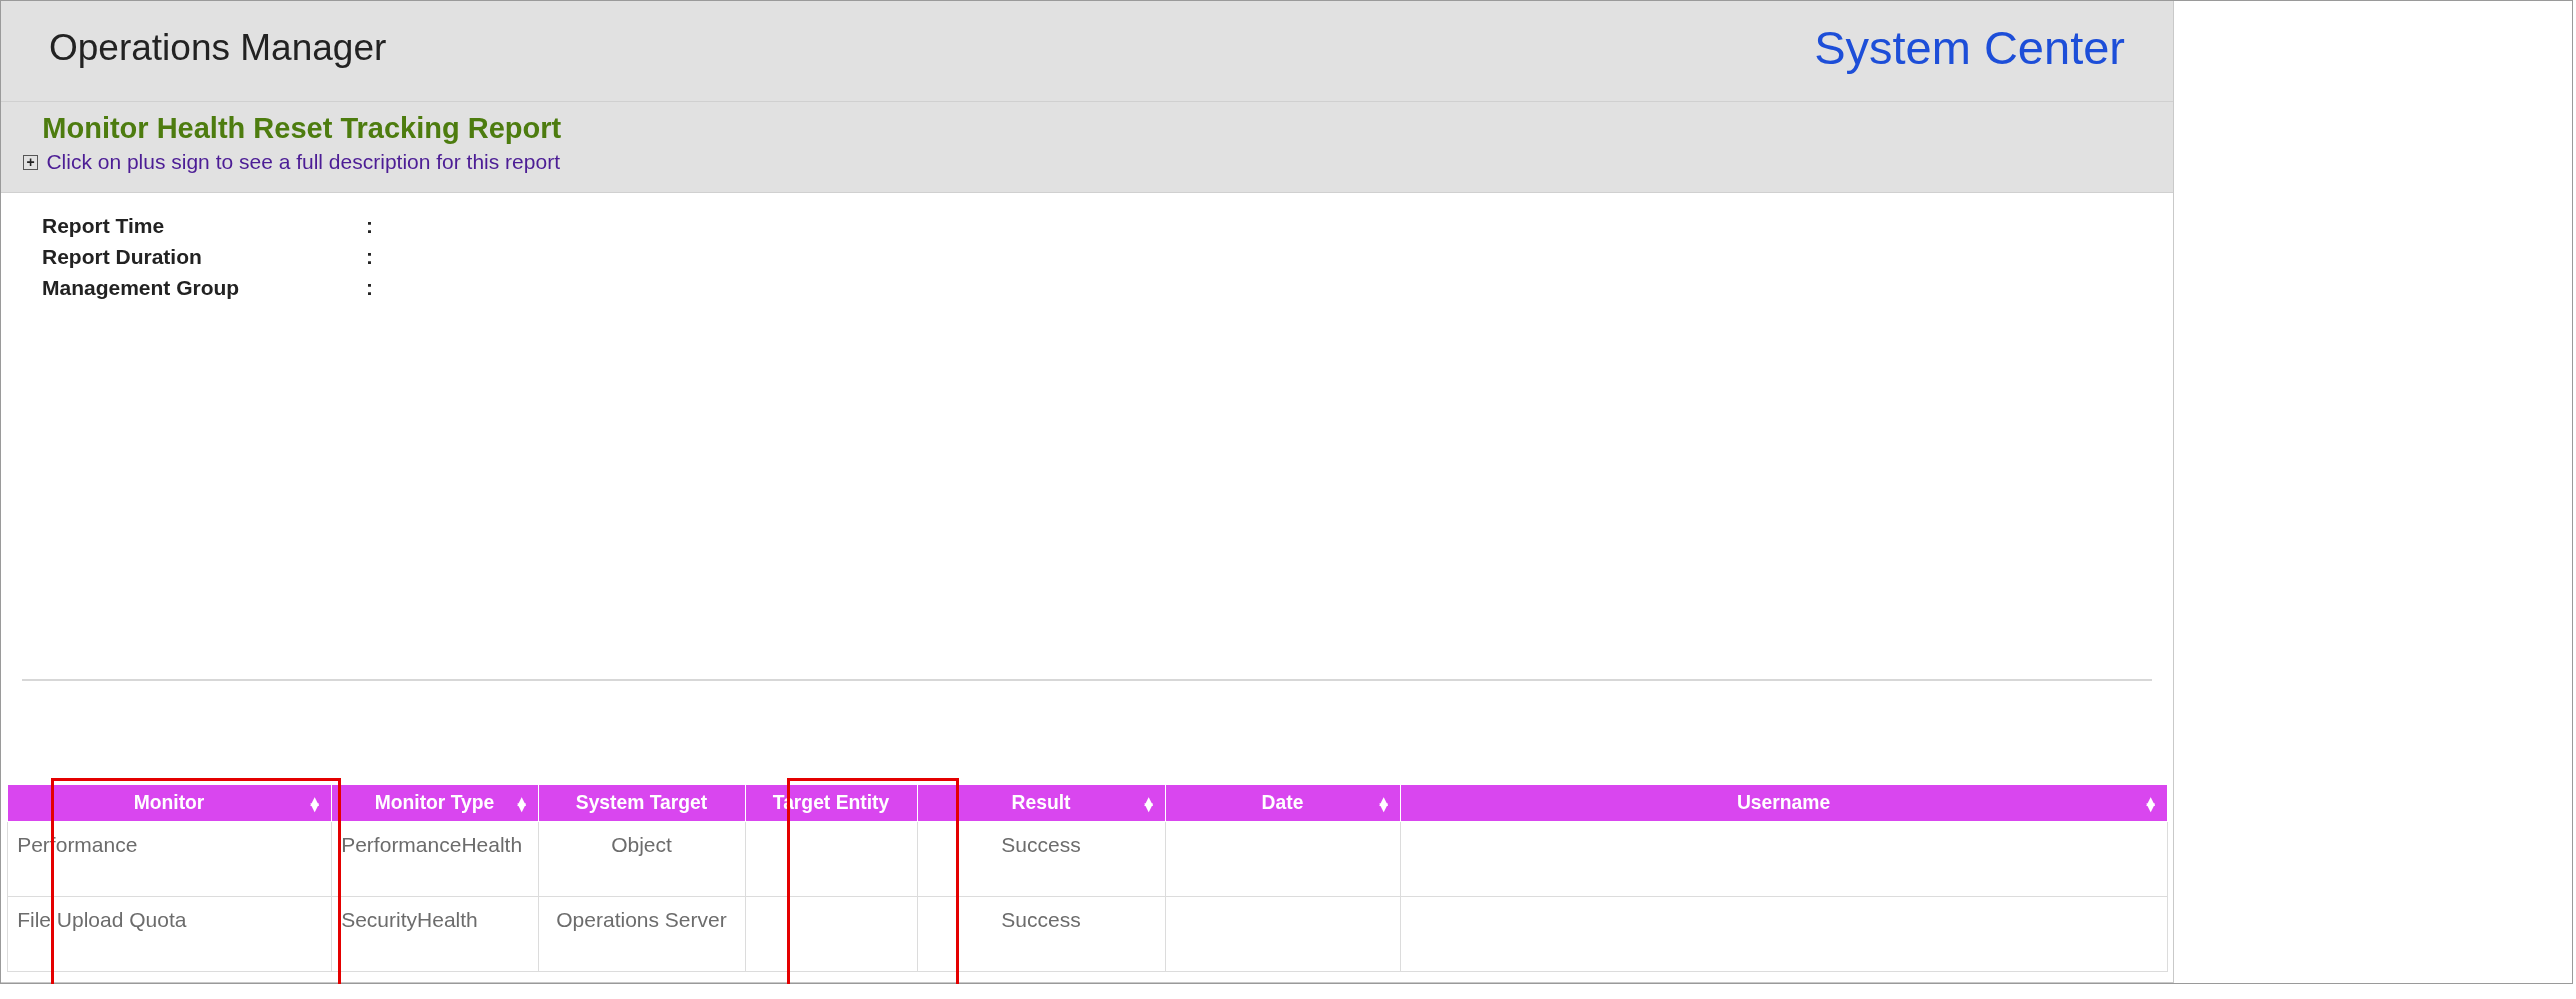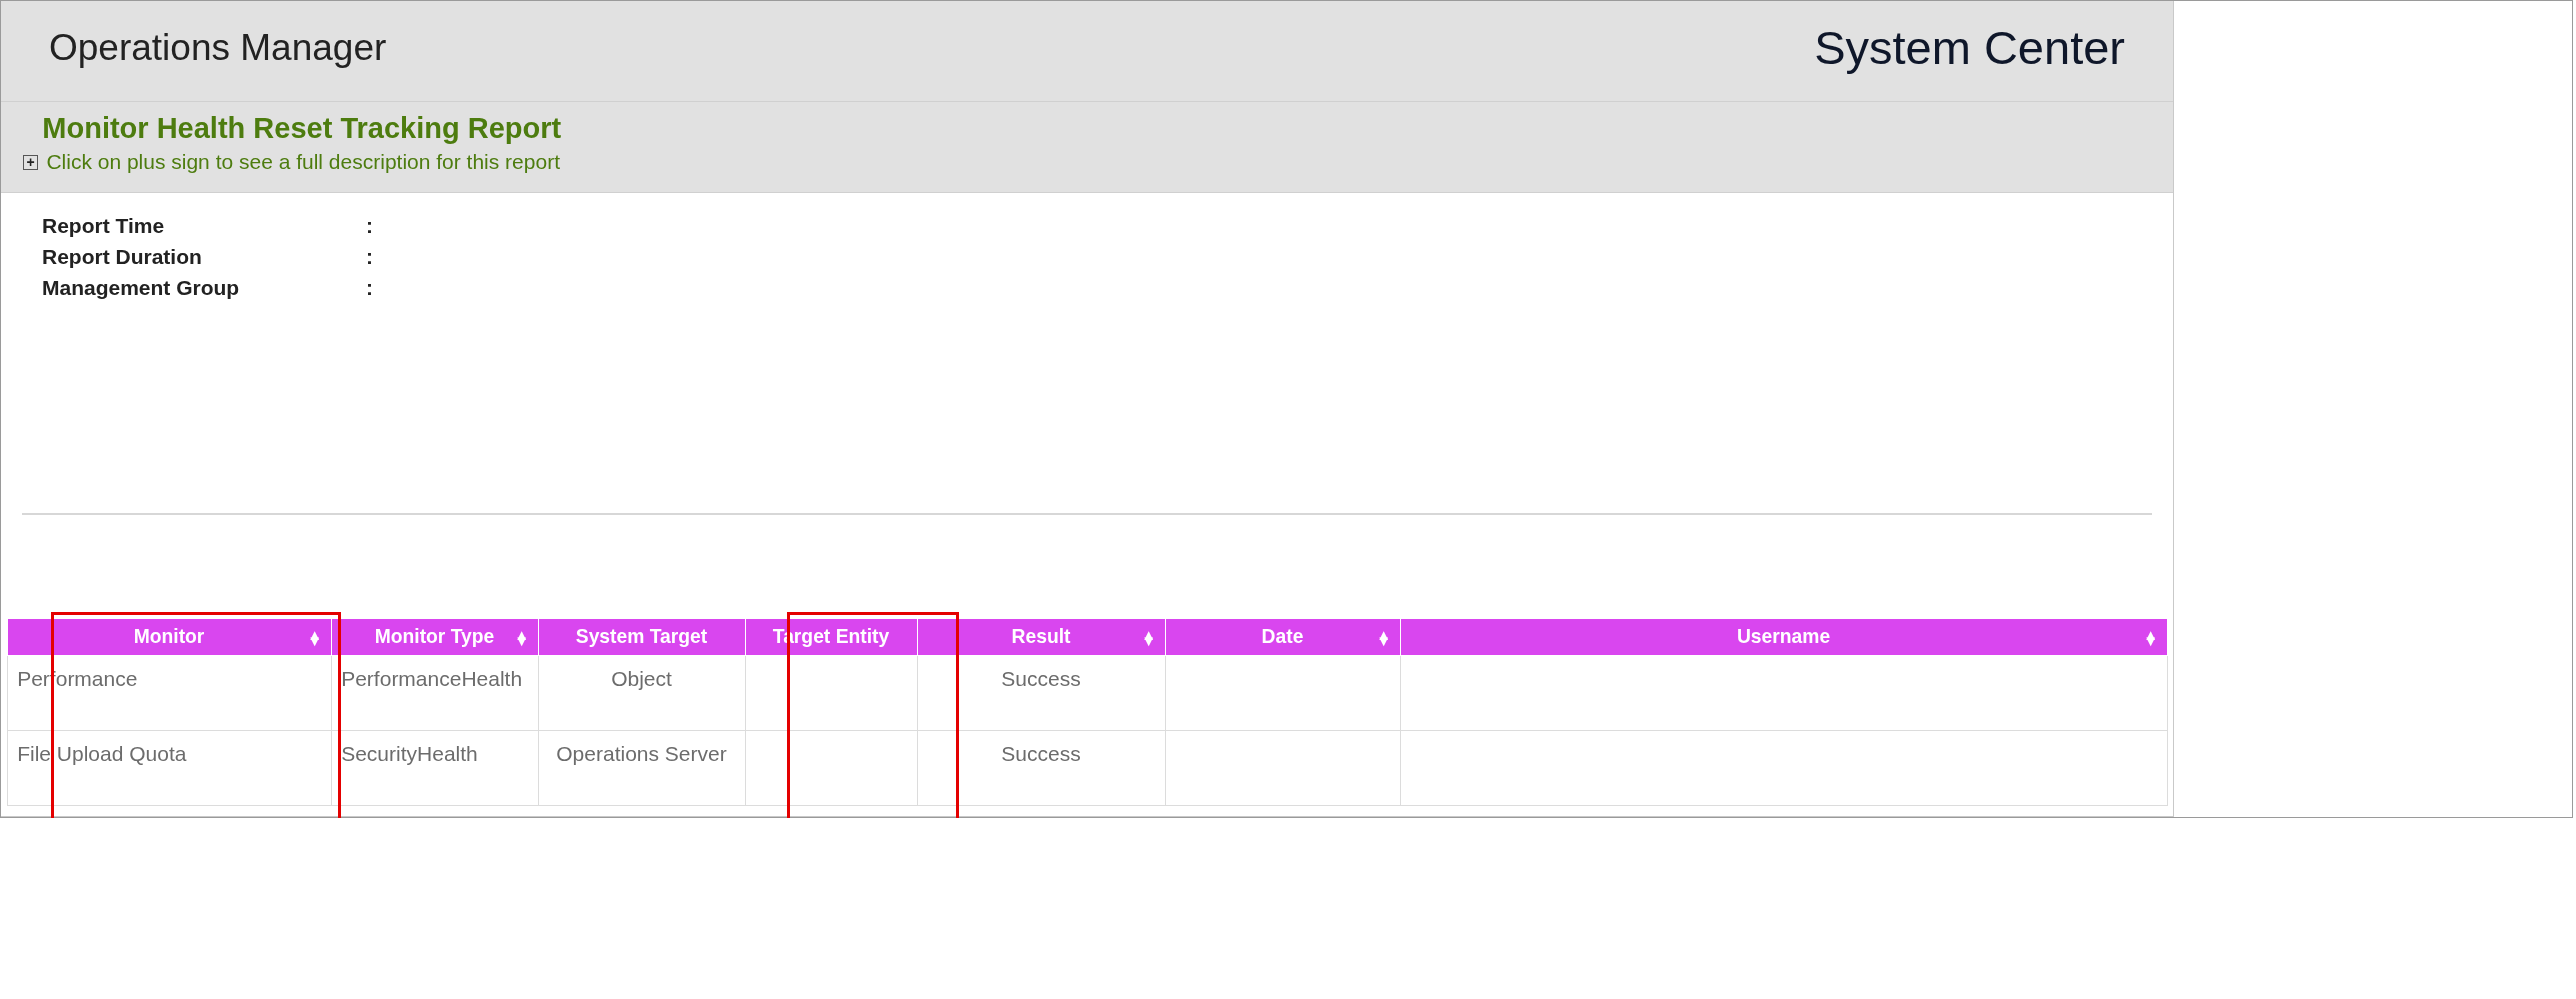--- a/index.html
+++ b/index.html
@@ -5,21 +5,21 @@
   html, body {
     margin: 0;
     padding: 0;
     font-family: "Segoe UI", Tahoma, sans-serif;
     background: #ffffff;
     color: #222;
   }
   .outer-frame {
     border: 0.7px solid #9a9a9a;
     width: 2573px;
-    height: 818px;
+    height: 984px;
     box-sizing: border-box;
     display: flex;
   }
   .report-pane {
     width: 2173px;
     border: 0.7px solid #c9c9c9;
     border-top: none;
     border-left: none;
     box-sizing: border-box;
     display: flex;
@@ -37,21 +37,21 @@
     padding: 19.3px 48px 26px 48px;
   }
   .banner1 .left-title {
     font-size: 37px;
     font-weight: 300;
     color: #222;
   }
   .banner1 .right-title {
     font-size: 47px;
     font-weight: 300;
-    color: #0f172a;
+    color: #1d4ed8;
   }
   .banner2 {
     background: #e1e1e1;
     border-bottom: 0.7px solid #d0d0d0;
     padding: 9.7px 19.3px 18px 19.3px;
   }
   .banner2 .report-title {
     font-size: 29px;
     font-weight: 700;
     color: #4d7c0f;
@@ -72,21 +72,21 @@
     align-items: center;
     justify-content: center;
     font-size: 14px;
     line-height: 1;
     color: #222;
     box-sizing: border-box;
     font-weight: 700;
   }
   .expand-hint {
     font-size: 21px;
-    color: #4d7c0f;
+    color: #4c1d95;
   }
   .meta {
     padding: 21px 41px 0 41px;
   }
   .meta-row {
     display: flex;
     font-size: 21px;
     font-weight: 600;
     color: #222;
     margin-bottom: 7px;

